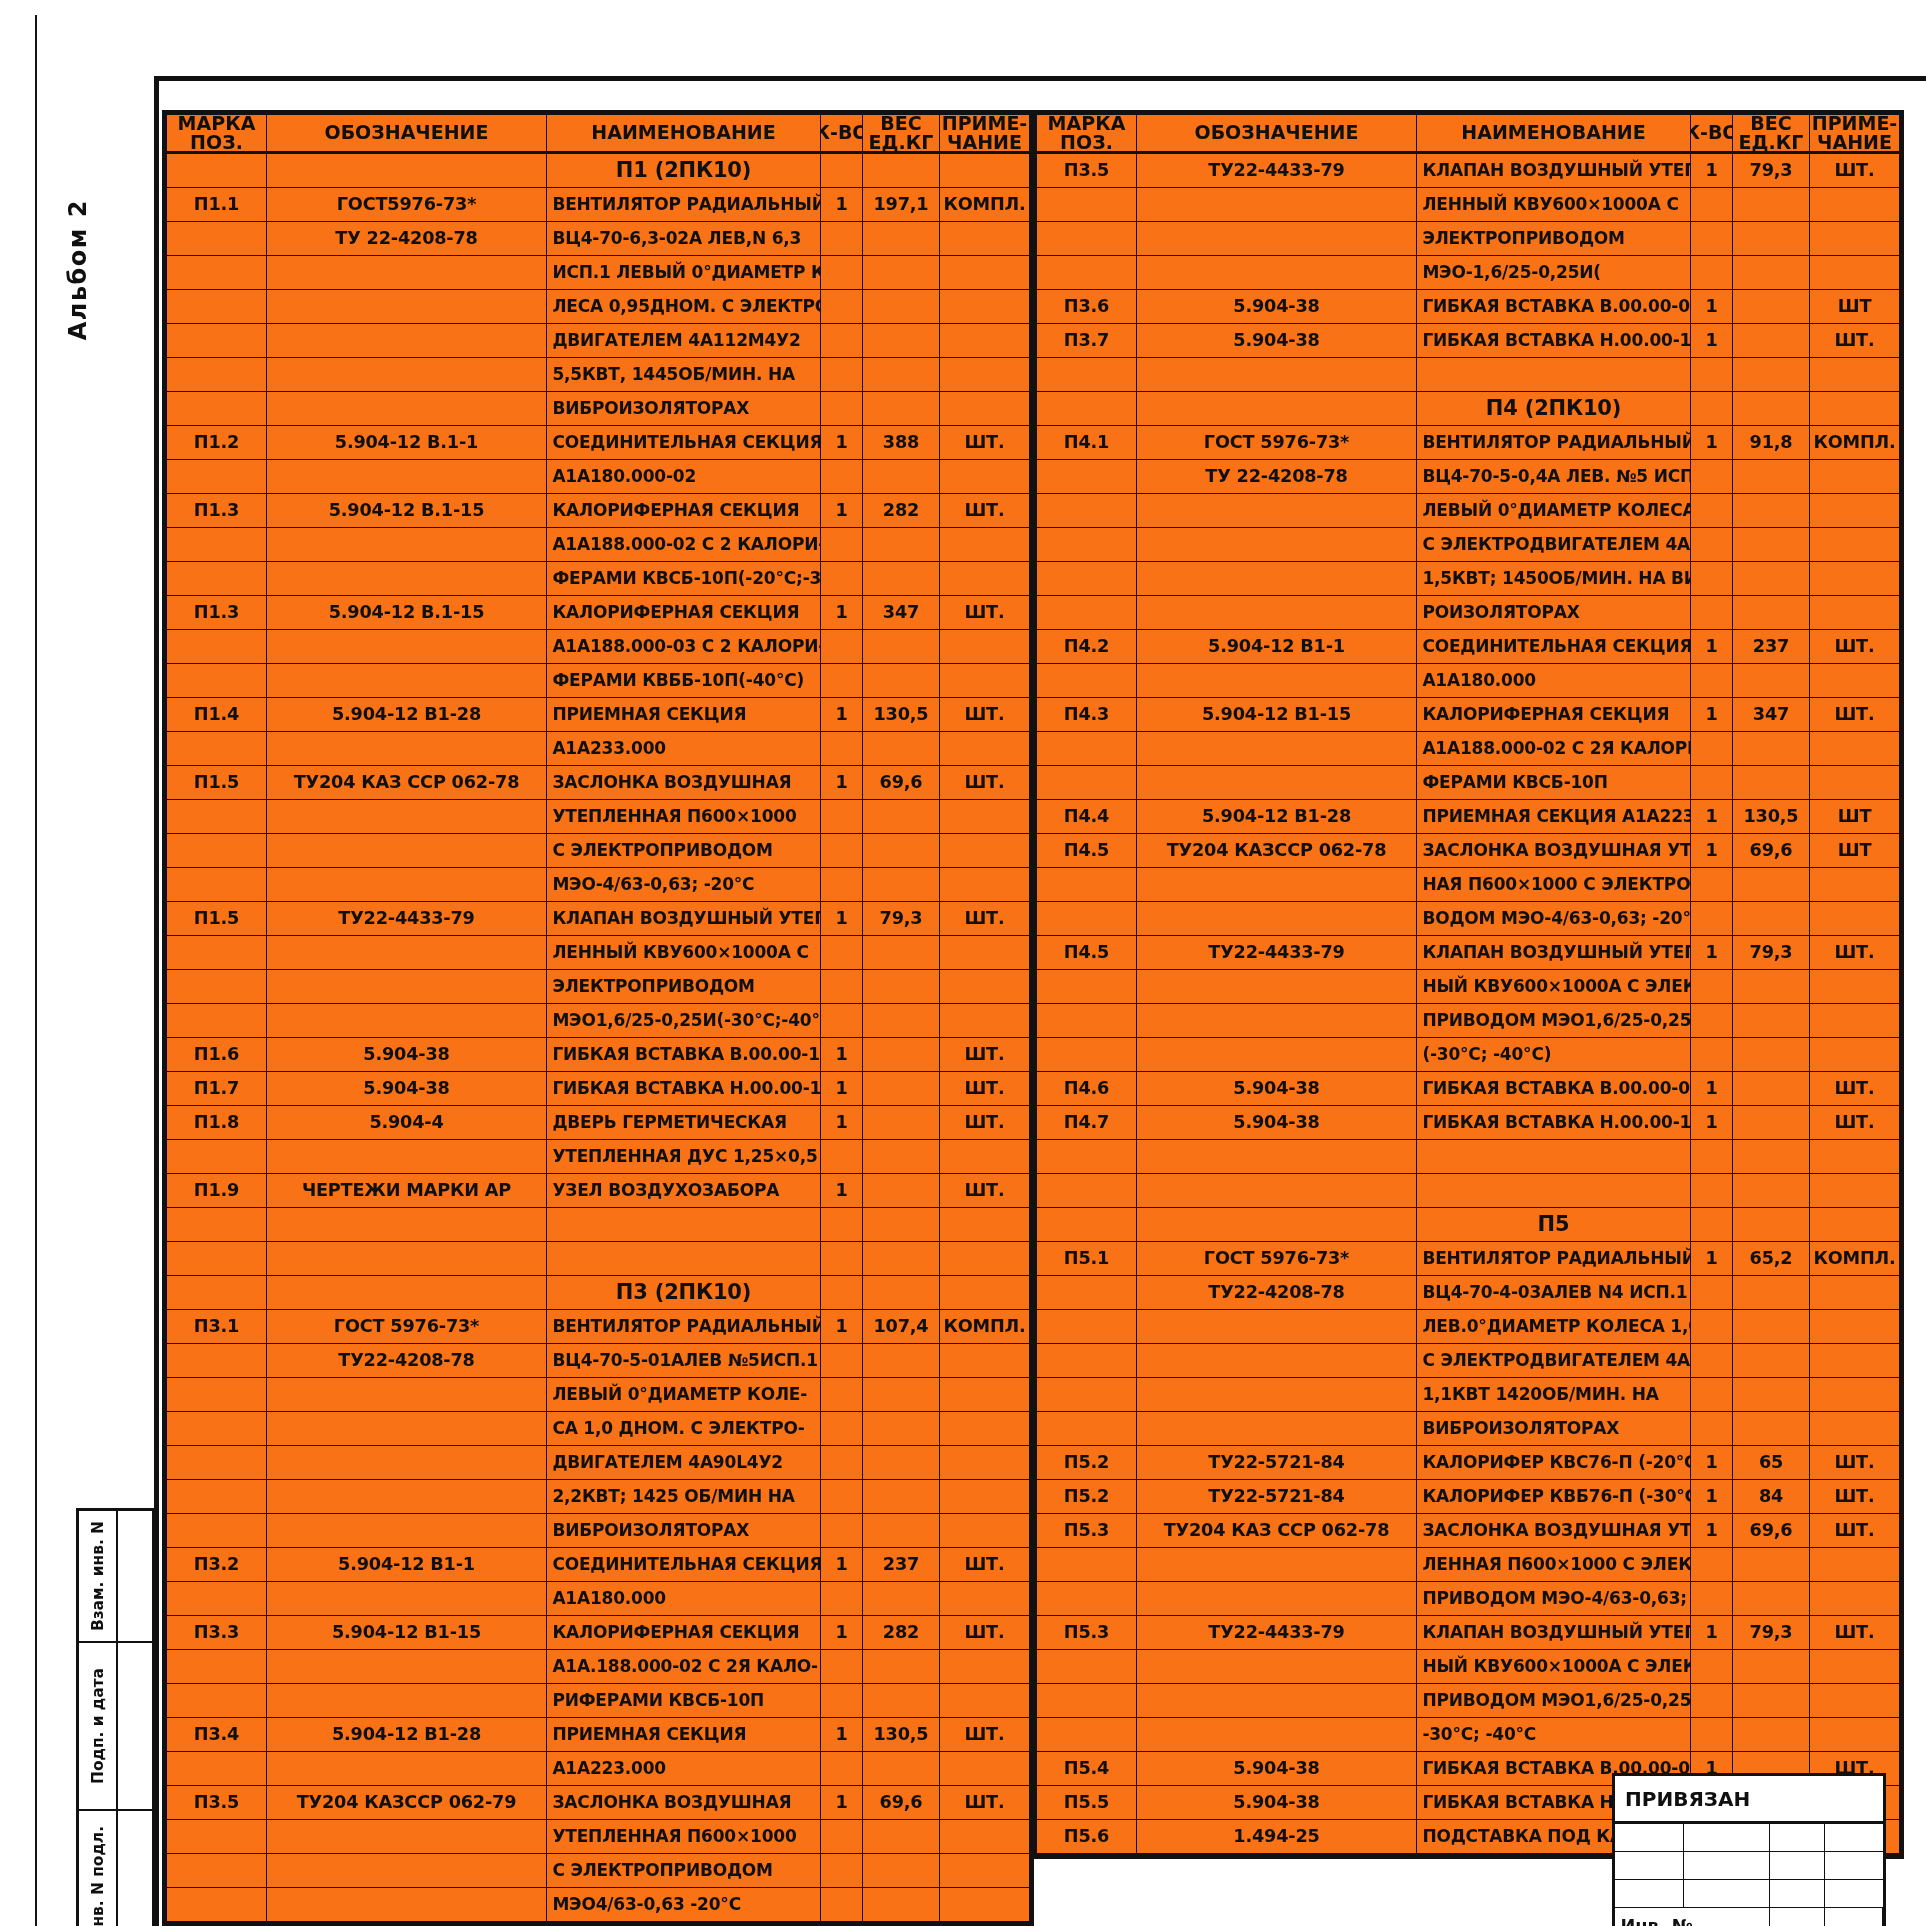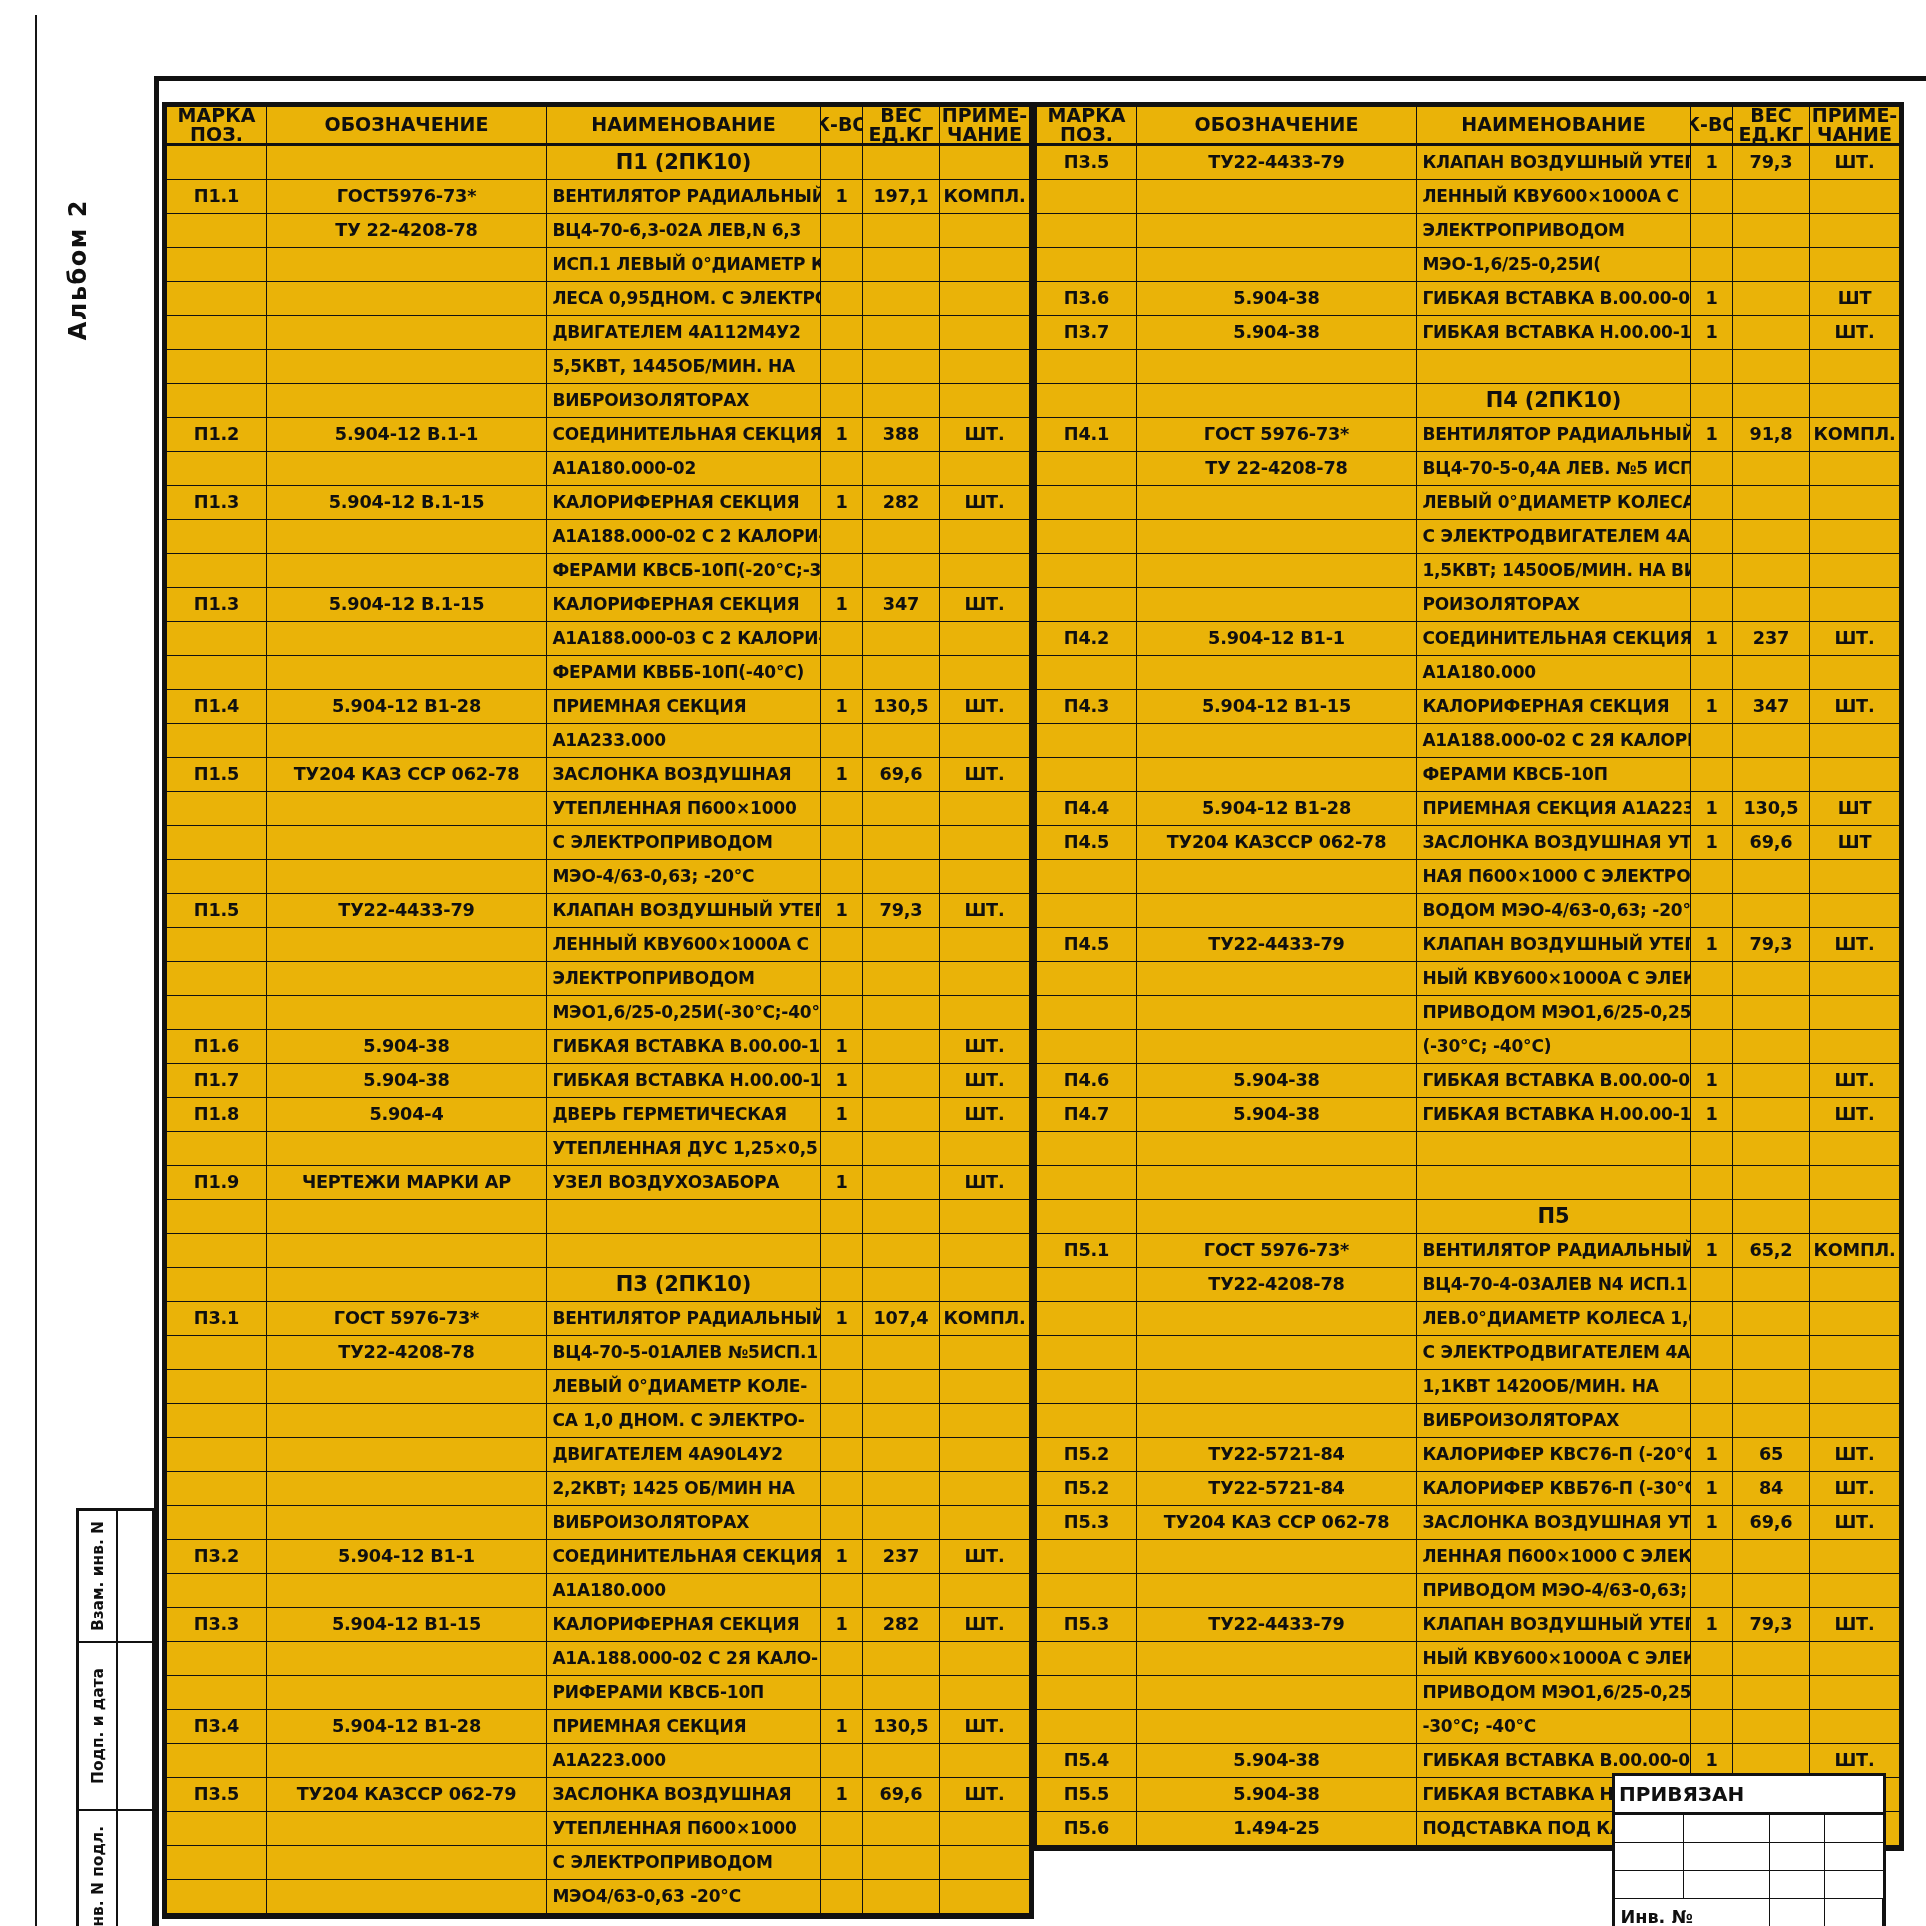--- a/index.html
+++ b/index.html
@@ -17,35 +17,35 @@
   
   .lstamp{left:76px;top:1508px;width:79px;background:#fff;border:3.5px solid #111;}
   .lstamp .cellrow{display:flex;border-bottom:2.7px solid #111;}
   .lstamp .cellrow:last-child{border-bottom:none;}
   .lstamp .lab{width:37px;border-right:2.7px solid #111;display:flex;align-items:center;justify-content:center;font-size:15.4px;font-weight:700;}
   .lstamp .val{flex:1;}
   .ls1{height:130px;} .ls2{height:166px;} .ls3{height:143px;}
   
   .frame{left:154px;top:76px;width:2641px;height:1883px;border:5.4px solid #111;background:transparent;}
   
-  .spec{position:absolute;display:grid;border:5px solid #111;background:#eab308;box-sizing:border-box;}
+  .spec{position:absolute;display:grid;border:5px solid #111;background:#f97316;box-sizing:border-box;margin-top:8px;}
   .spec .td{
     border-right:1.9px solid #111;border-bottom:1.9px solid #111;
     display:flex;align-items:center;justify-content:center;
     font-size:17.7px;font-weight:600;line-height:1.02;
     overflow:hidden;text-transform:uppercase;letter-spacing:-0.2px;
     box-sizing:border-box;white-space:nowrap;
   }
   .spec .td.c5{border-right:none;}
   .spec .td.name{justify-content:flex-start;padding-left:5.4px;font-size:17px;}
   .spec .td.sec{justify-content:center;font-size:21px;font-weight:700;padding-left:0;}
   .spec .td.hd{flex-direction:column;font-size:19px;font-weight:700;border-bottom:3.5px solid #111;letter-spacing:0;}
   
   .pv{left:1612px;top:1773px;width:274px;height:181px;border:3.9px solid #111;background:#fff;}
-  .pv-label{height:39px;border-bottom:3.1px solid #111;display:flex;align-items:center;padding-left:4px;font-size:20px;font-weight:700;text-transform:uppercase;box-sizing:border-box;}
+  .pv-label{height:48px;border-bottom:3.1px solid #111;display:flex;align-items:center;padding-left:10px;font-size:20px;font-weight:700;text-transform:uppercase;box-sizing:border-box;}
   .pv-grid{display:grid;grid-template-columns:69px 86px 55px auto;grid-template-rows:28px 28px 28px auto;height:120px;}
   .pv-grid div{border-right:1.9px solid #111;border-bottom:1.9px solid #111;box-sizing:border-box;display:flex;align-items:center;overflow:hidden;}
   .pv-grid div:nth-child(4n){border-right:none;}
   .pv-grid .inv{grid-column:1/3;font-size:17.7px;font-weight:700;padding-left:5.4px;border-right:1.9px solid #111;}
   .pv-grid .b0{border-bottom:none;}
 </style>
 </head>
 <body>
 
 <div class="abs edge-v"></div>

